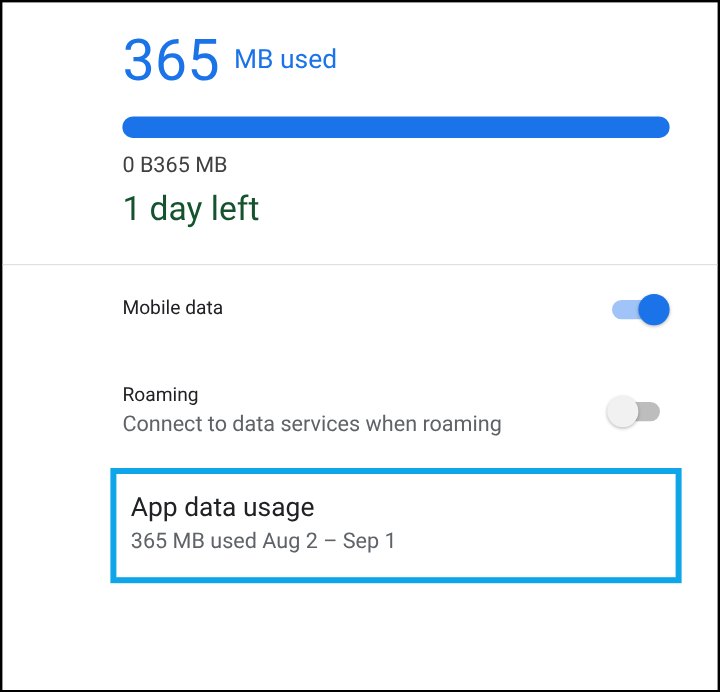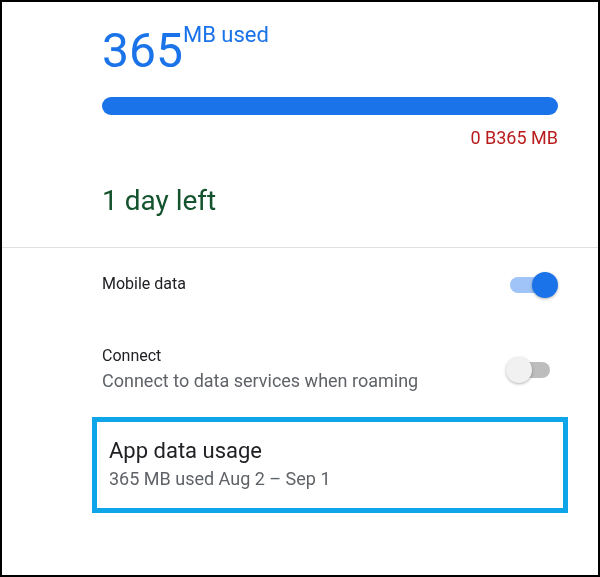--- a/index.html
+++ b/index.html
@@ -13,22 +13,22 @@
       height: 577px;
       background: #fff;
       border: 2px solid #000;
       overflow: hidden;
     }
     .usage-section {
       padding: 20px 40px 30px 100px;
     }
     .usage-value {
       display: flex;
-      align-items: flex-start;
-      gap: 0;
+      align-items: center;
+      gap: 12px;
       margin-bottom: 18px;
     }
     .usage-number {
       color: #1a73e8;
       font-size: 48px;
       font-weight: 400;
     }
     .usage-unit {
       color: #1a73e8;
       font-size: 22px;
@@ -36,24 +36,24 @@
     }
     .progress-bar {
       width: 100%;
       height: 18px;
       background: #1a73e8;
       border-radius: 10px;
       margin-bottom: 12px;
     }
     .progress-labels {
       display: flex;
-      justify-content: flex-end;
-      color: #b91c1c;
+      justify-content: flex-start;
+      color: #404040;
       font-size: 18px;
-      margin-bottom: 36px;
+      margin-bottom: 9px;
     }
     .days-left {
       color: #14532d;
       font-size: 28px;
     }
     .divider {
       height: 1px;
       background: #e0e0e0;
       margin: 0;
     }
@@ -154,21 +154,21 @@
     <div class="setting-title">Mobile data</div>
   </div>
   <div class="toggle on">
     <div class="toggle-track"></div>
     <div class="toggle-thumb"></div>
   </div>
 </div>
 
 <div class="setting-item">
   <div class="setting-text">
-    <div class="setting-title">Connect</div>
+    <div class="setting-title">Roaming</div>
     <div class="setting-subtitle">Connect to data services when roaming</div>
   </div>
   <div class="toggle off">
     <div class="toggle-track"></div>
     <div class="toggle-thumb"></div>
   </div>
 </div>
 
 <div class="highlight-box">
   <div class="setting-title">App data usage</div>

